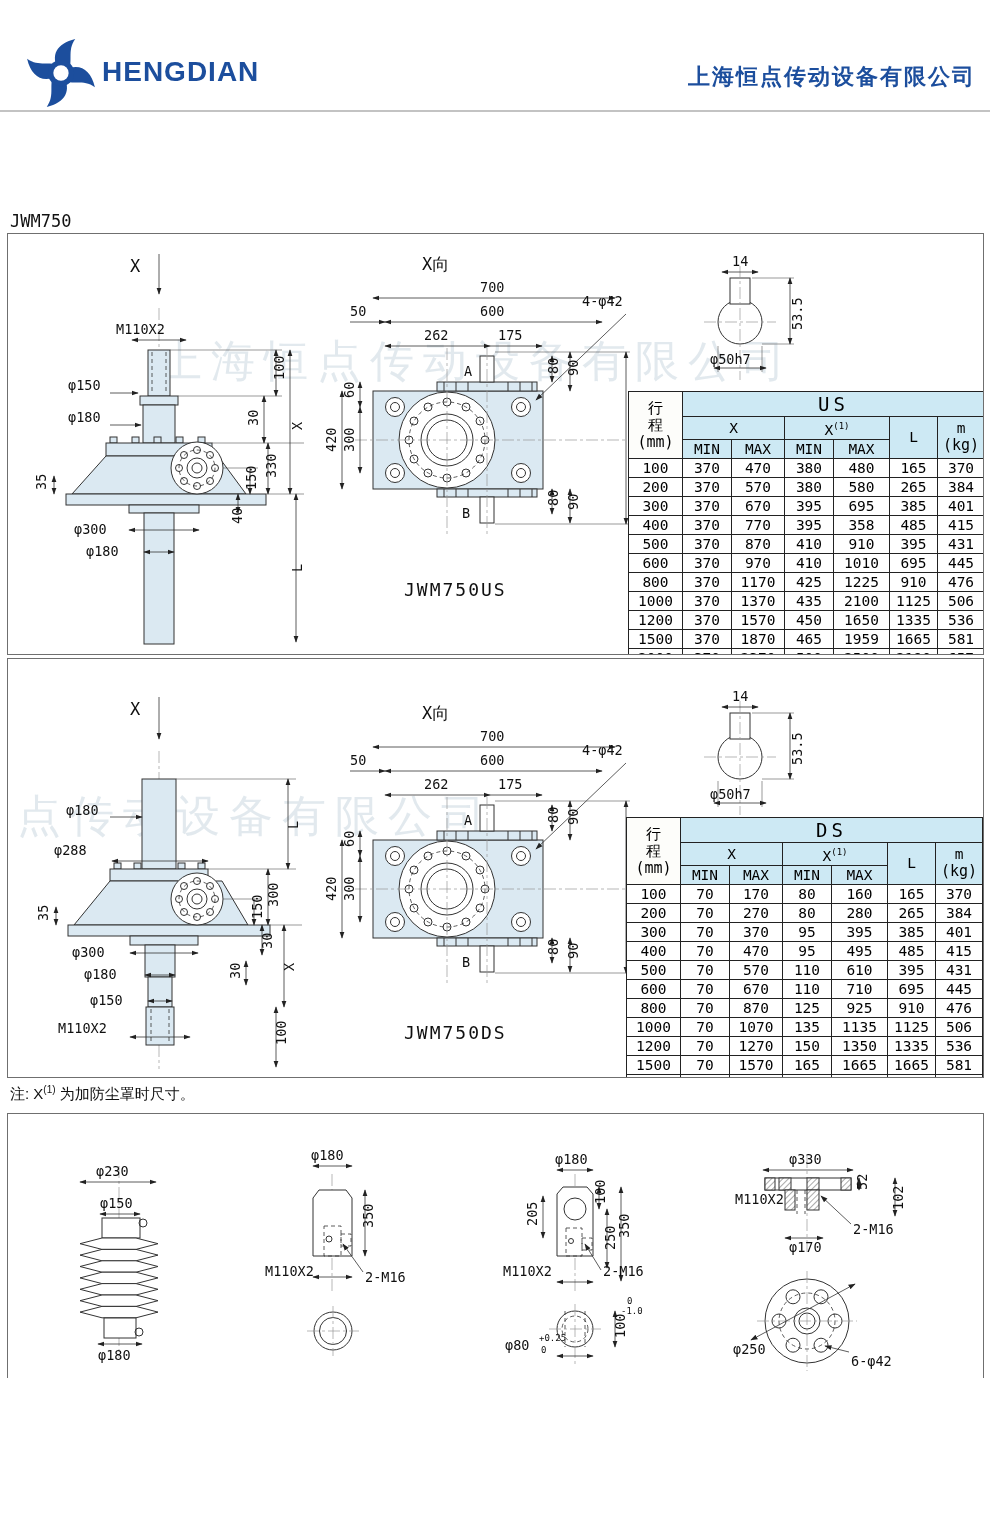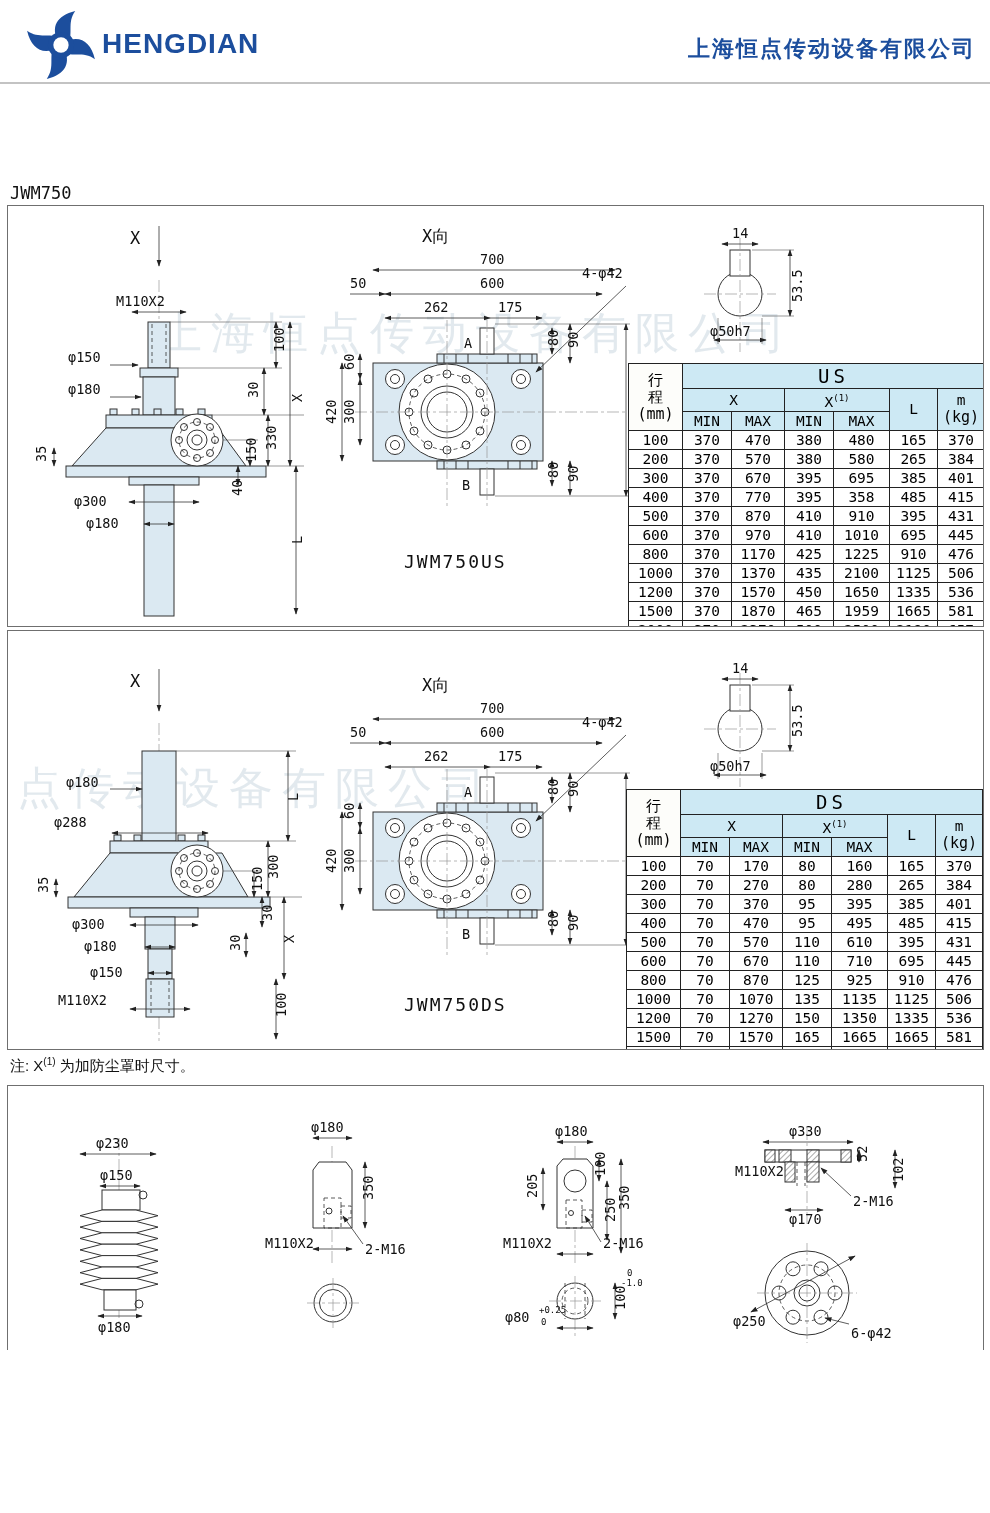--- a/index.html
+++ b/index.html
@@ -1,17 +1,17 @@
 <!DOCTYPE html>
 <html><head>
 <meta charset="utf-8">
 <style>
   html,body { margin:0; padding:0; background:#fff; }
   .page { position:relative; width:990px; height:1350px; background:#fff;
-          font-family:"Liberation Sans",sans-serif; overflow:hidden; }
+          font-family:"Liberation Sans",sans-serif; overflow:hidden;margin-top:28px; }
   .abs { position:absolute; }
 
   
   .brand-text { position:absolute; left:102px; top:28px; font-size:28px; font-weight:bold;
                 color:#1c4e9d; letter-spacing:1px; }
   .company { position:absolute; right:14px; top:34px; font-size:22px; font-weight:bold;
              color:#1c4e9d; letter-spacing:2px; }
   .header-rule { position:absolute; left:0; top:82px; width:990px; height:2px; background:#c3c3c3; }
   .banner { position:absolute; left:7px; top:112px; width:976px; height:34px;
             background:#bfe3ee; font-size:20px; color:#1a1a1a; line-height:34px; padding-left:8px;

